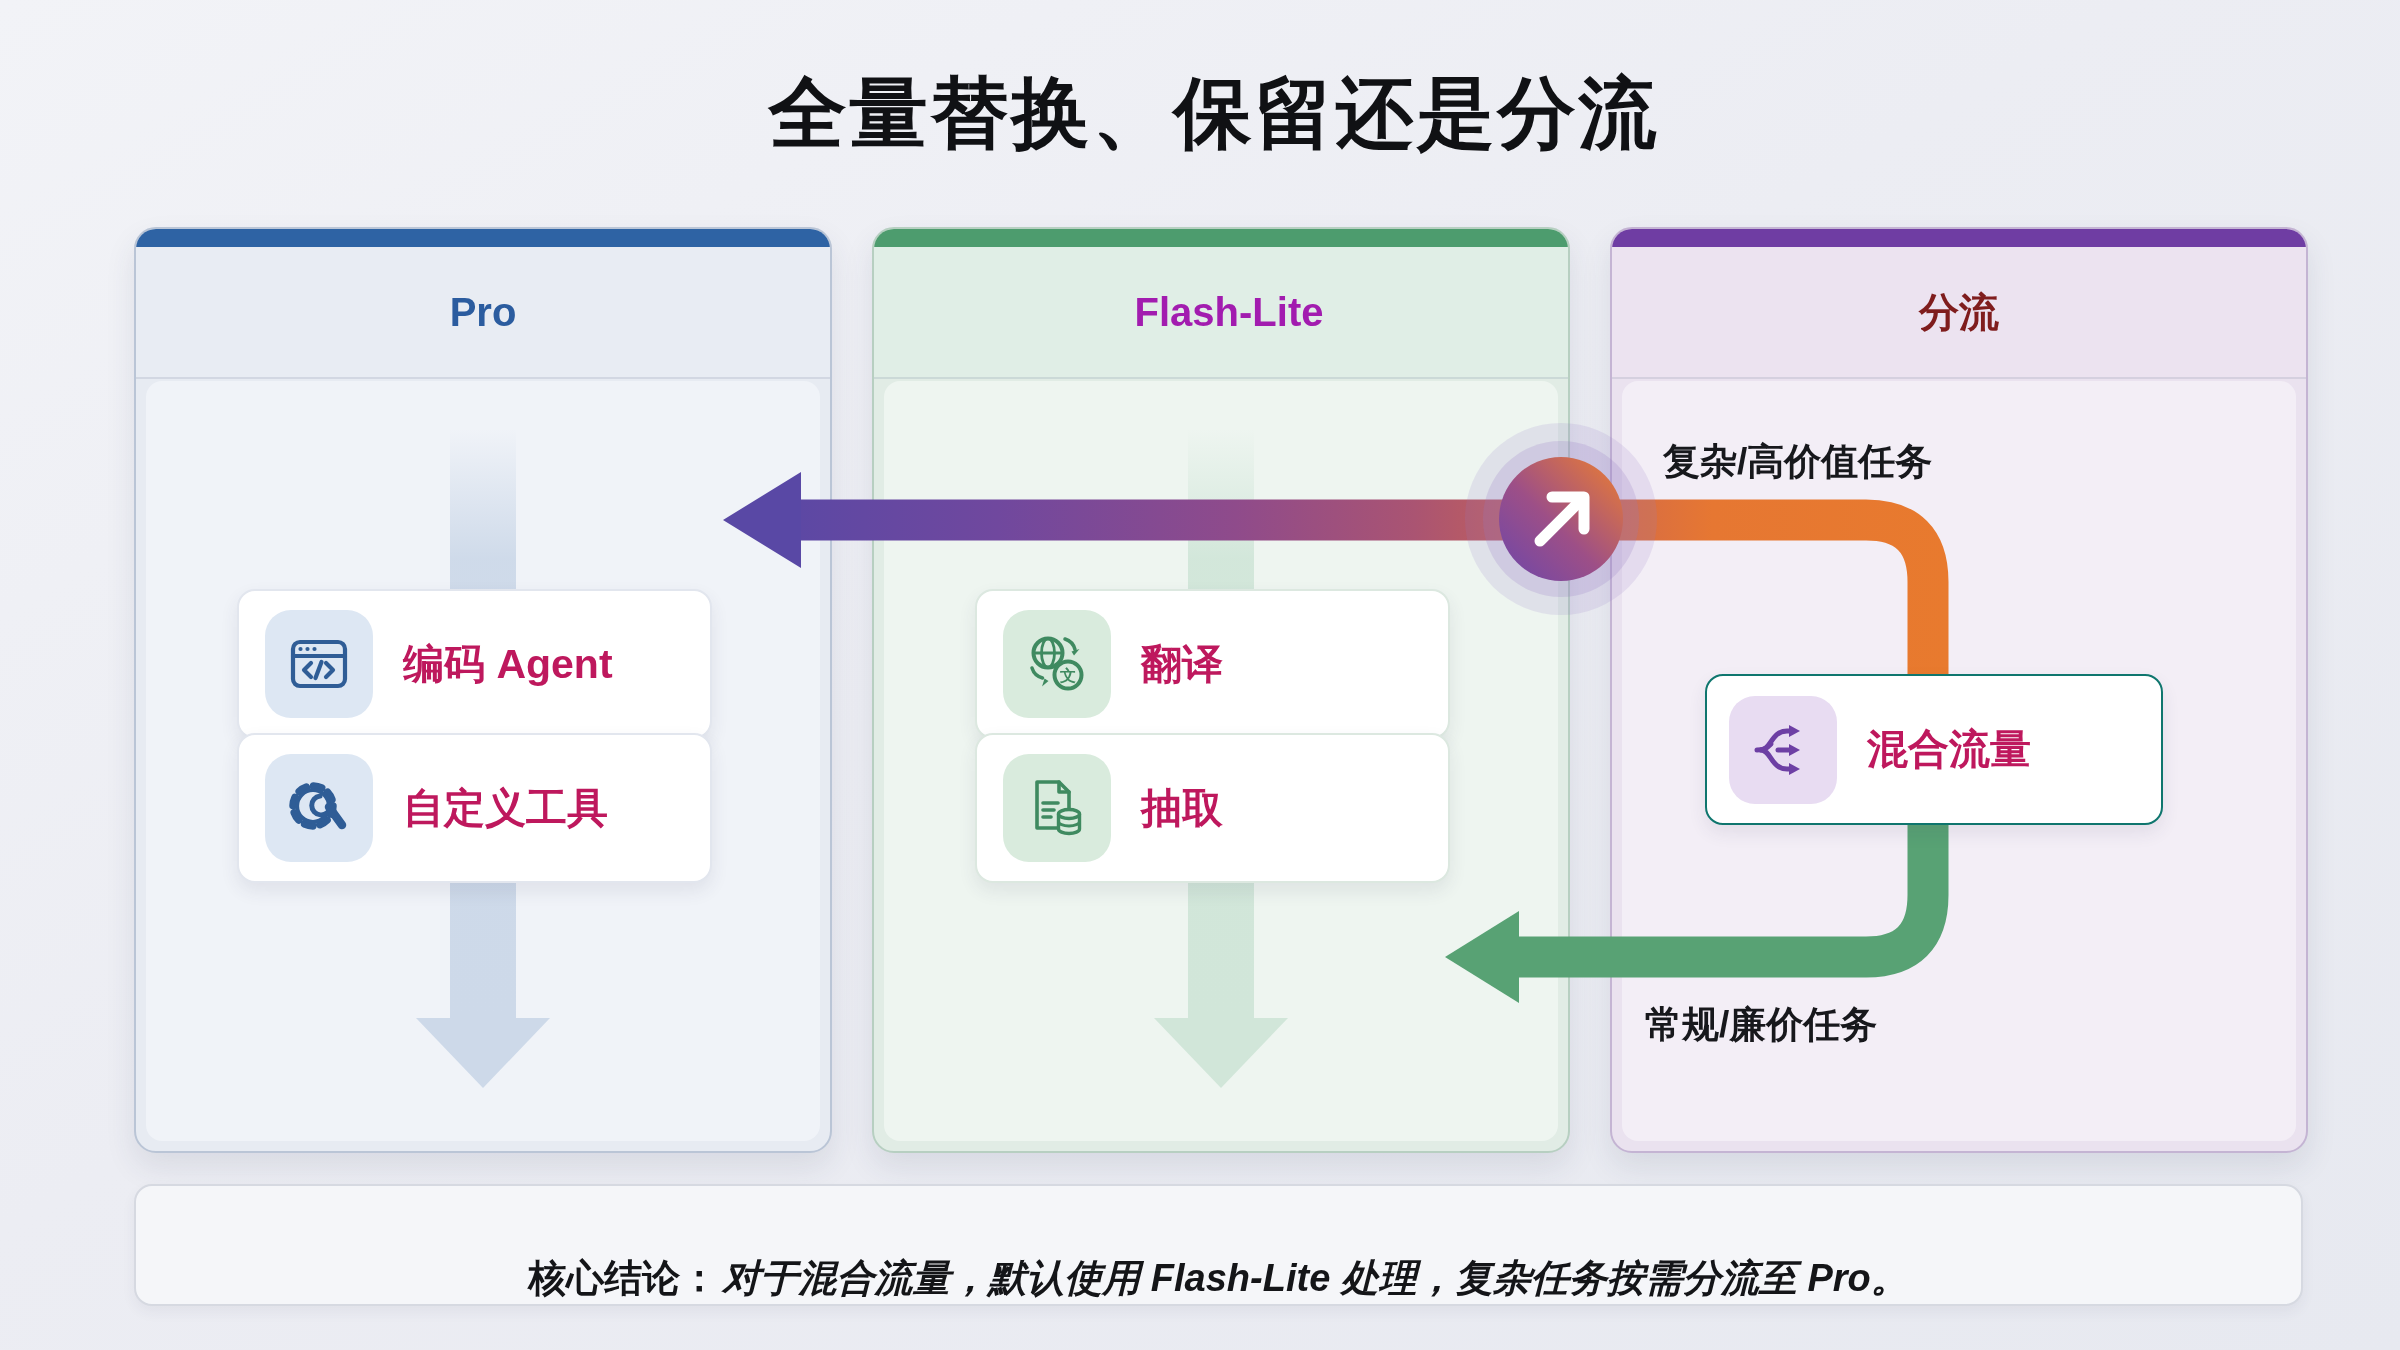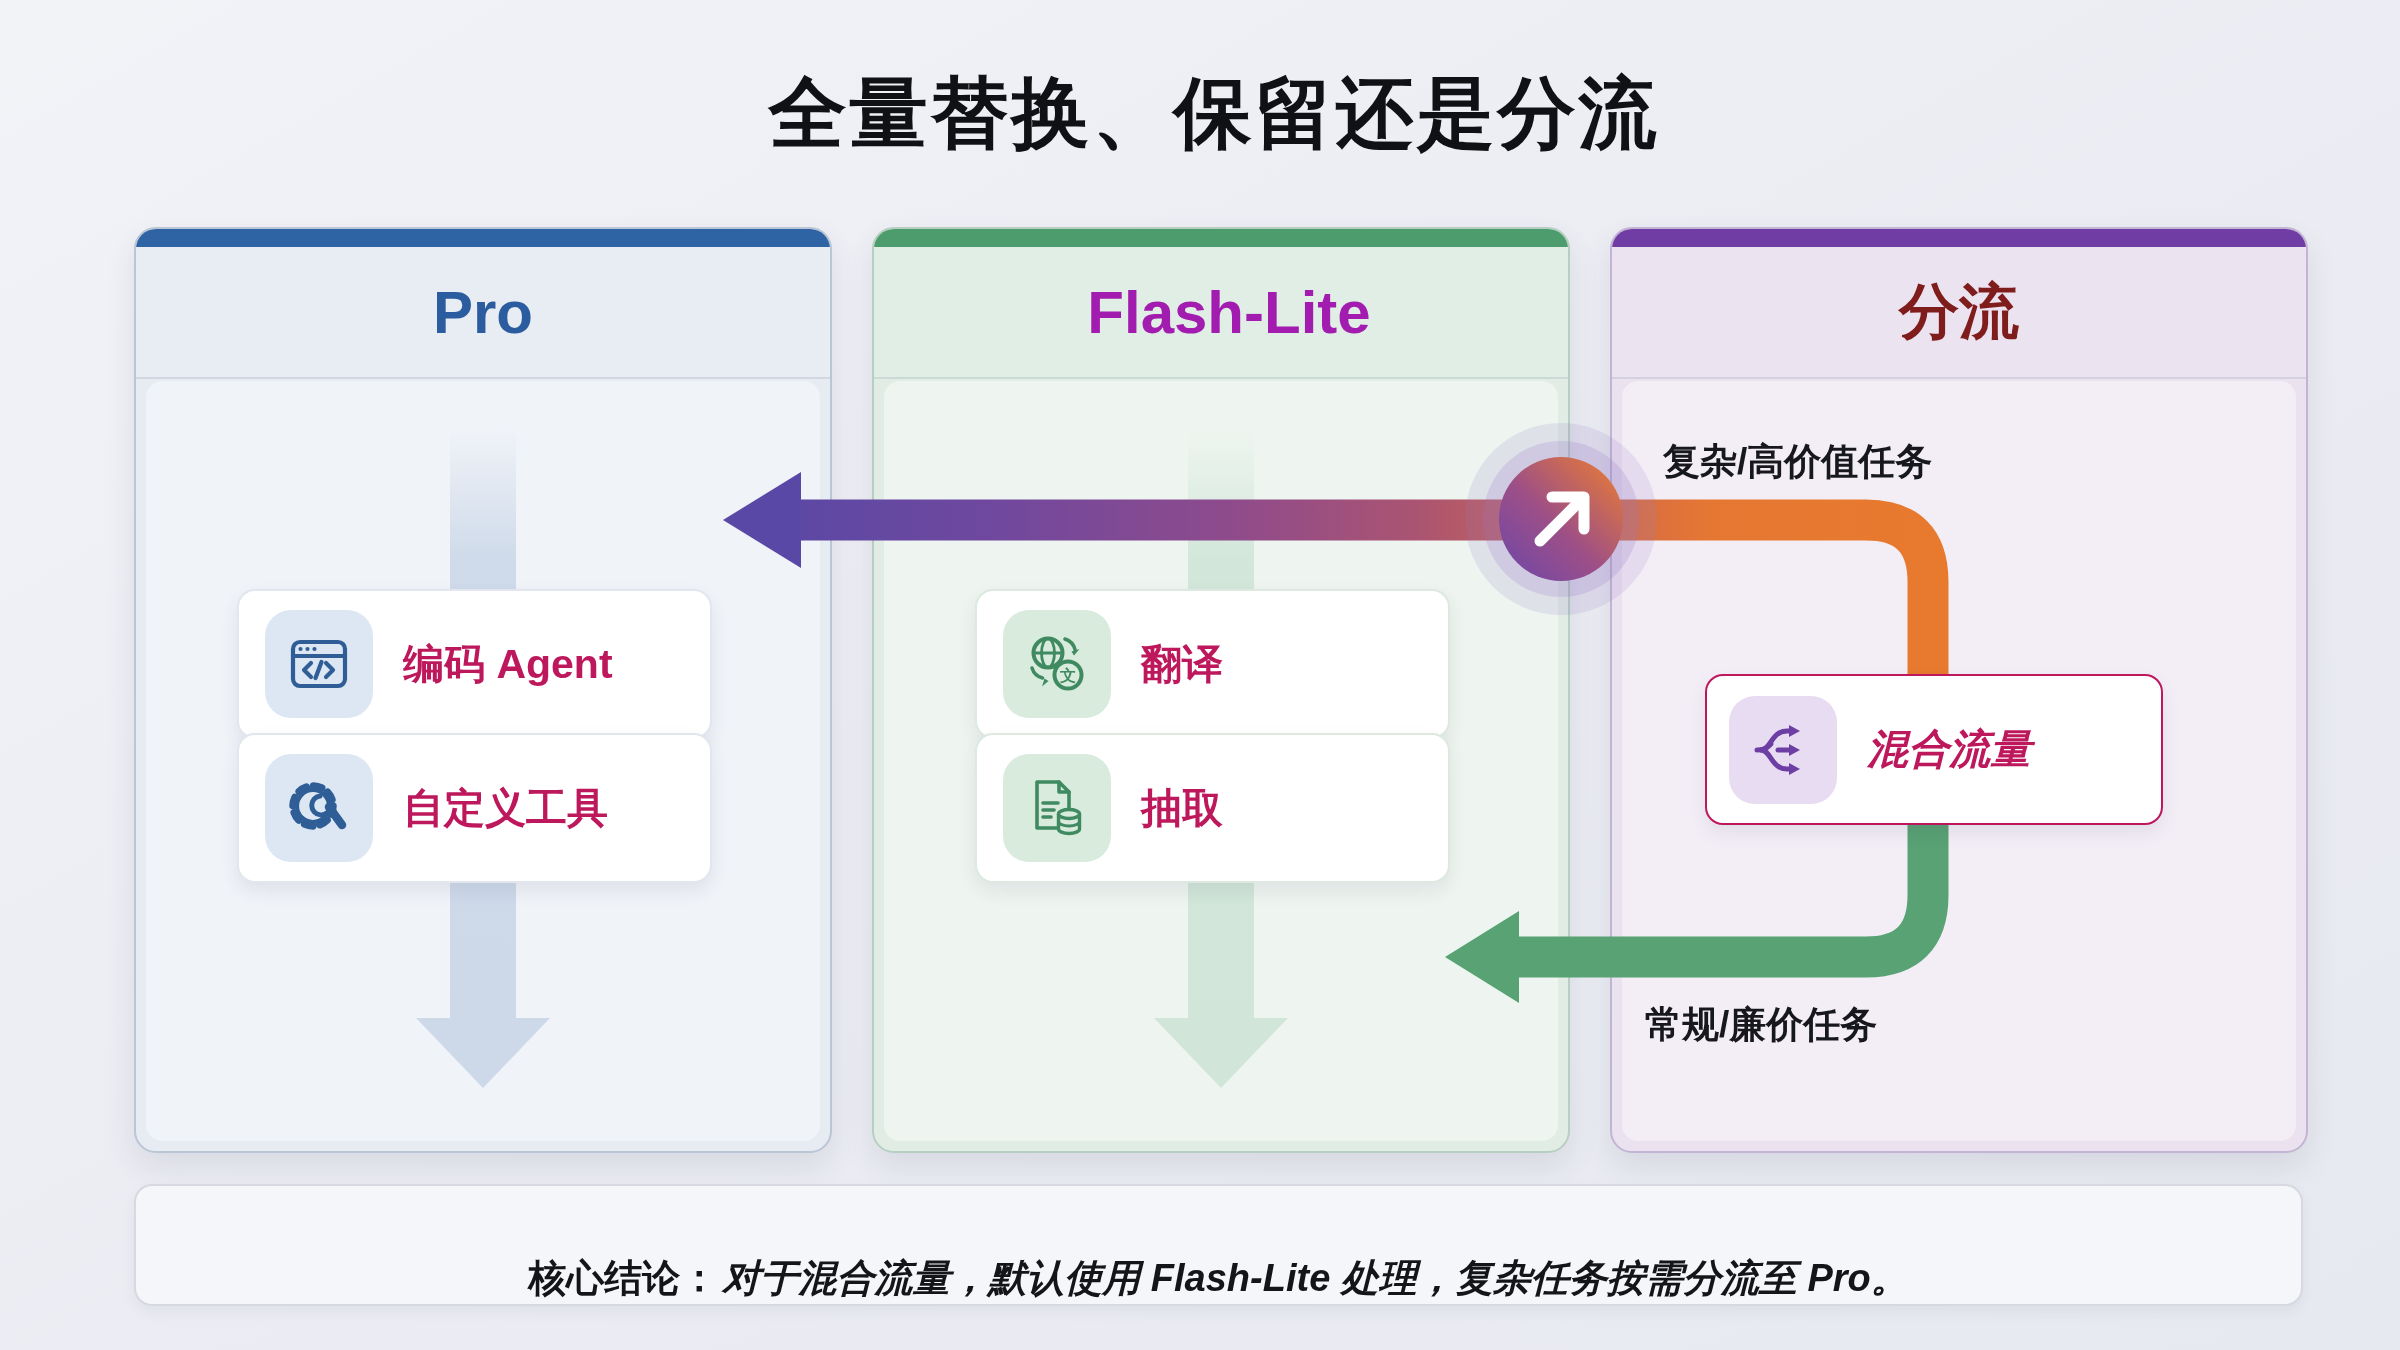--- a/index.html
+++ b/index.html
@@ -14,21 +14,21 @@
         overflow:hidden;box-shadow:0 14px 30px rgba(45,55,90,.10);}
   .card.pro{left:134px;background:#e7ebf2;border:2px solid #bac5d6;}
   .card.flash{left:872px;background:#e1ece5;border:2px solid #b7cfc1;}
   .card.split{left:1610px;background:#eae2ef;border:2px solid #c4b4d3;}
   .strip{position:absolute;left:0;top:0;width:100%;height:18px;}
   .pro .strip{background:#2e63a4;}
   .flash .strip{background:#4d9c6e;}
   .split .strip{background:#6f3da3;}
   .card-header{position:absolute;left:0;top:18px;width:100%;height:130px;
     display:flex;align-items:center;justify-content:center;
-    font-size:60px;font-weight:800;border-bottom:2px solid rgba(110,120,150,.18);}
+    font-size:40px;font-weight:800;border-bottom:2px solid rgba(110,120,150,.18);}
   .pro .card-header{background:#e8ecf3;color:#2b5c9f;}
   .flash .card-header{background:#e0eee6;color:#a21caf;padding-left:8px;}
   .split .card-header{background:#ece3f0;color:#7f1d1d;}
   .card-inner{position:absolute;left:10px;right:10px;top:152px;bottom:10px;border-radius:16px;}
   .pro .card-inner{background:#f0f3f8;}
   .flash .card-inner{background:#eef5f0;}
   .split .card-inner{background:#f3eef6;}
   
   .col-arrow{position:absolute;left:0;top:0;}
   .col-shaft{position:absolute;left:314px;top:200px;width:66px;height:591px;}
@@ -37,21 +37,21 @@
   .col-head{position:absolute;left:280px;top:789px;width:0;height:0;
     border-left:67px solid transparent;border-right:67px solid transparent;}
   .pro .col-head{border-top:70px solid #cdd9e9;}
   .flash .col-head{border-top:70px solid #d1e6d9;}
   
   .item{position:absolute;left:101px;width:475px;height:150px;background:#ffffff;
     border-radius:18px;display:flex;align-items:center;padding-left:26px;box-sizing:border-box;
     box-shadow:0 8px 18px rgba(50,60,90,.09);z-index:6;}
   .pro .item{border:2px solid #e2e6ee;}
   .flash .item{border:2px solid #dce8e0;}
-  .split .item{border:2px solid #be185d;font-style:italic;}
+  .split .item{border:2px solid #0f766e;}
   .item.first{top:360px;}
   .item.second{top:504px;text-align:right;}
   .split .item.only{left:93px;top:445px;width:458px;height:151px;padding-left:22px;}
   .tile{width:108px;height:108px;border-radius:26px;flex:0 0 auto;
     display:flex;align-items:center;justify-content:center;}
   .pro .tile{background:#dde7f3;}
   .flash .tile{background:#d9ebdd;}
   .split .tile{background:#e8dcf2;}
   .item-label{margin-left:30px;font-size:41px;font-weight:700;color:#be185d;white-space:nowrap;}
   

